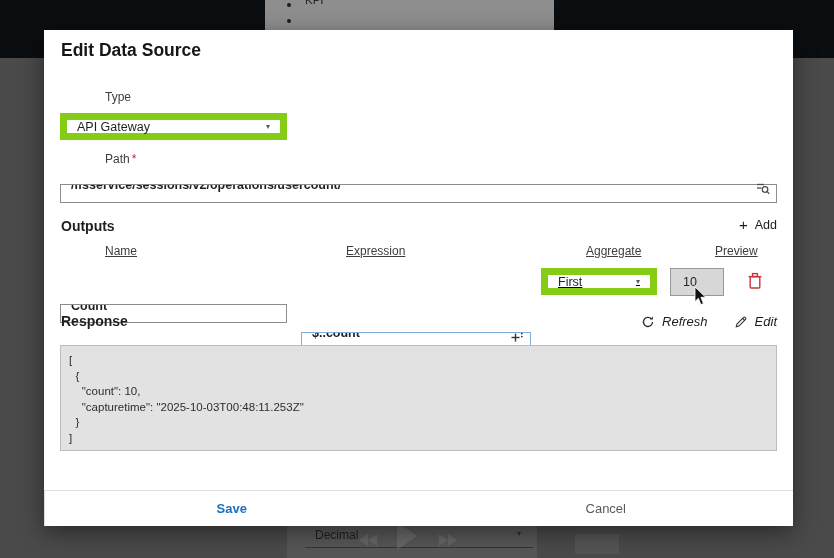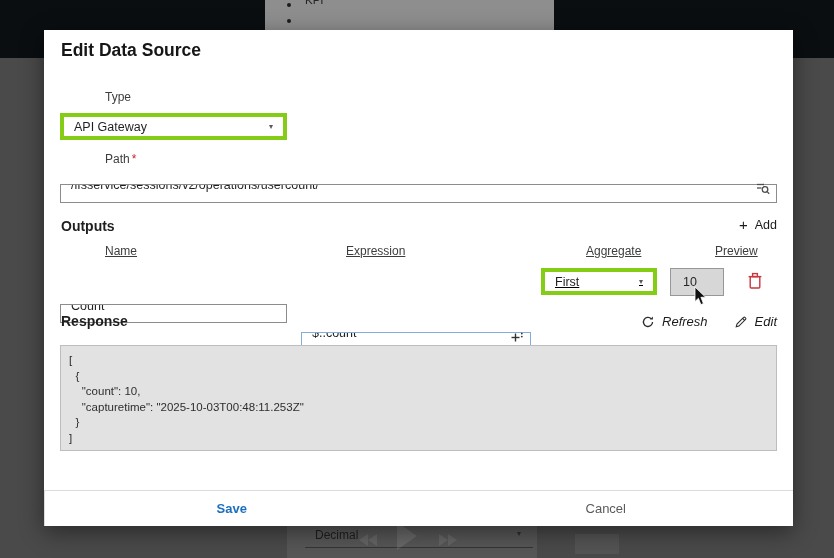--- a/index.html
+++ b/index.html
@@ -41,28 +41,28 @@
   .m-title { left:17px; top:10px; font-size:17.5px; font-weight:600; color:#161616; }
 
   .field-label { font-size:12px; color:#3d3d3d;margin-left:44px; }
   .req { color:#c9252d; margin-left:2px; }
 
   .lbl-type { left:17px; top:60px; }
   .sel-type { left:16px; top:83px; width:227px; }
   .lbl-path { left:17px; top:122px; }
   .inp-path-wrap { left:16px; top:145px; width:717px; }
 
-  .select { height:27px; border:4px solid #84cc16; background:#fff; display:flex;
+  .select { height:27px; border:7px solid #84cc16; background:#fff; display:flex;
     align-items:center; padding:0 10px; cursor:pointer; }
   .select .sel-text { flex:1; font-size:12.5px; color:#1f1f1f; }
   .select .chev { font-size:8px; color:#595959; }
 
   .inp-wrap { position:relative; }
   .inp { width:100%; height:19px; border:1px solid #8c8c8c; background:#fff;
-    font-family:inherit; font-size:12.5px; color:#1f1f1f; padding:0 26px 16px 10px; outline:none; }
+    font-family:inherit; font-size:12.5px; color:#1f1f1f; padding:0 26px 16px 10px; outline:none;font-weight:bold; }
   .inp.no-icon { padding-right:10px; }
   .inp-icon { position:absolute; right:6px; top:5px; width:16px; height:16px; }
 
   .h-section { font-size:14px; font-weight:600; color:#1f1f1f; }
   .lbl-outputs { left:17px; top:188px; }
   .add-btn { right:16px; top:188px; display:flex; align-items:center; gap:7px;
     font-size:12.5px; color:#1c1c1c; cursor:pointer; }
   .add-plus { font-size:15px; line-height:14px; color:#1c1c1c; }
 
   .col-label { top:214px;text-decoration:underline; }

